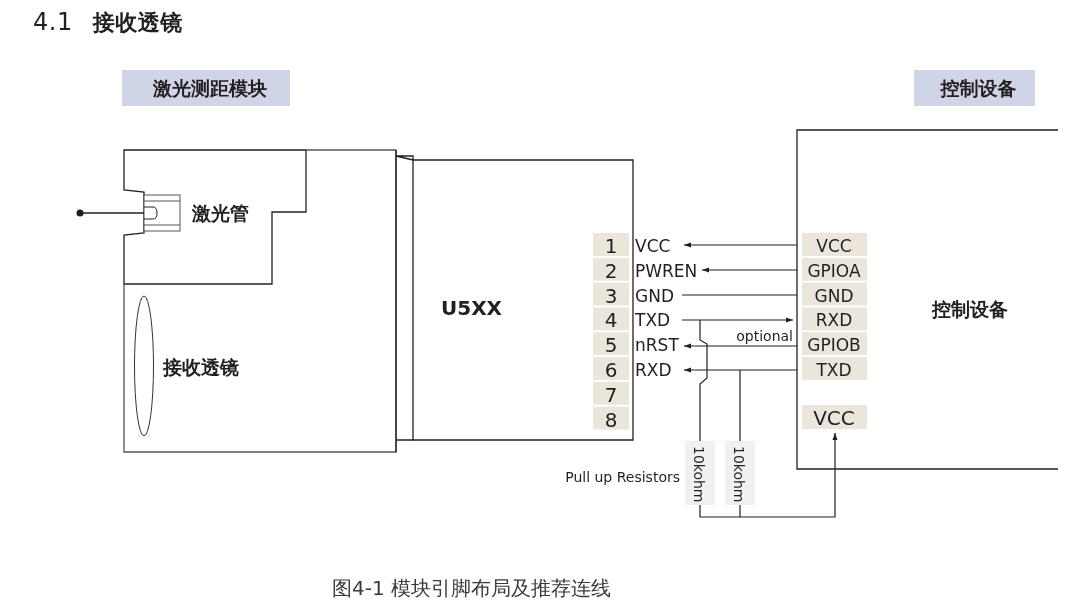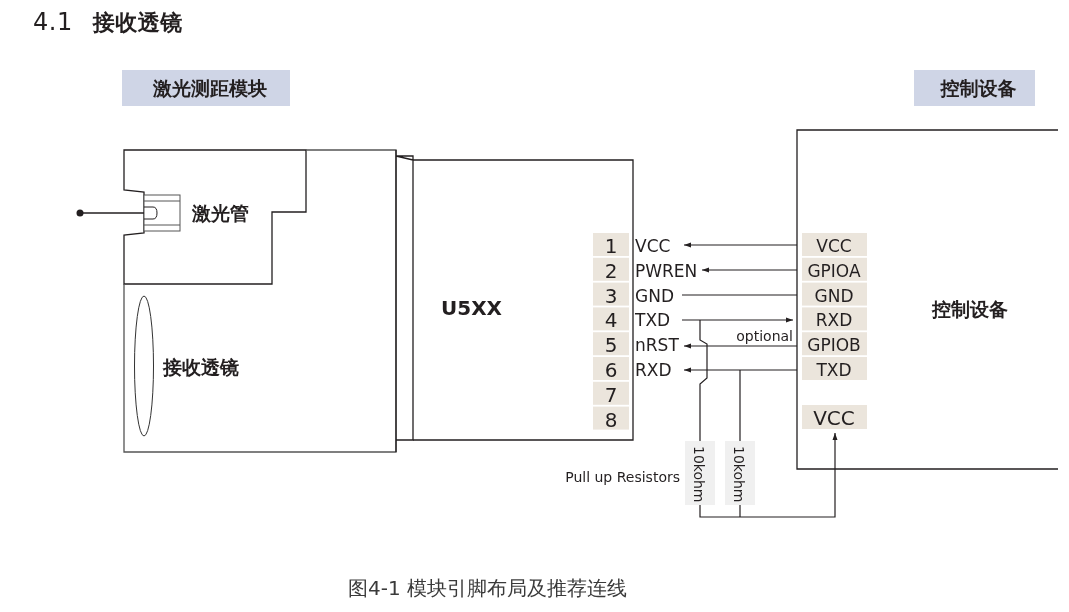--- a/index.html
+++ b/index.html
@@ -2,21 +2,21 @@
 <html><head>
 <meta charset="utf-8">
 <style>
   html, body { margin: 0; padding: 0; background: #ffffff; }
   body { width: 1069px; height: 612px; position: relative; overflow: hidden;
          font-family: "DejaVu Sans", "Liberation Sans", sans-serif; color: #231f20; }
   .abs { position: absolute; }
   .section-title { left: 33px; top: 8px; font-size: 22px; font-weight: bold; letter-spacing: 0.5px; }
   .section-title .num { font-weight: normal; font-size: 24px; margin-right: 20px; }
   .tag { background: #cfd5e6; font-weight: bold; font-size: 19px; text-align: center; line-height: 36px; height: 36px; padding-left: 8px; }
-  .caption { left: 16px; width: 943px; top: 575px; text-align: center; font-size: 20px; color: #3a3a3a; }
+  .caption { left: 0; width: 943px; top: 575px; text-align: center; font-size: 20px; color: #3a3a3a; }
   svg text { font-family: "DejaVu Sans", "Liberation Sans", sans-serif; }
 </style>
 </head>
 <body>
 
 <div class="abs section-title">
   <span class="num">4.1</span><span>接收透镜</span>
 </div>
 
 <div class="abs tag" style="left:122px; top:70px; width:160px;">激光测距模块</div>

